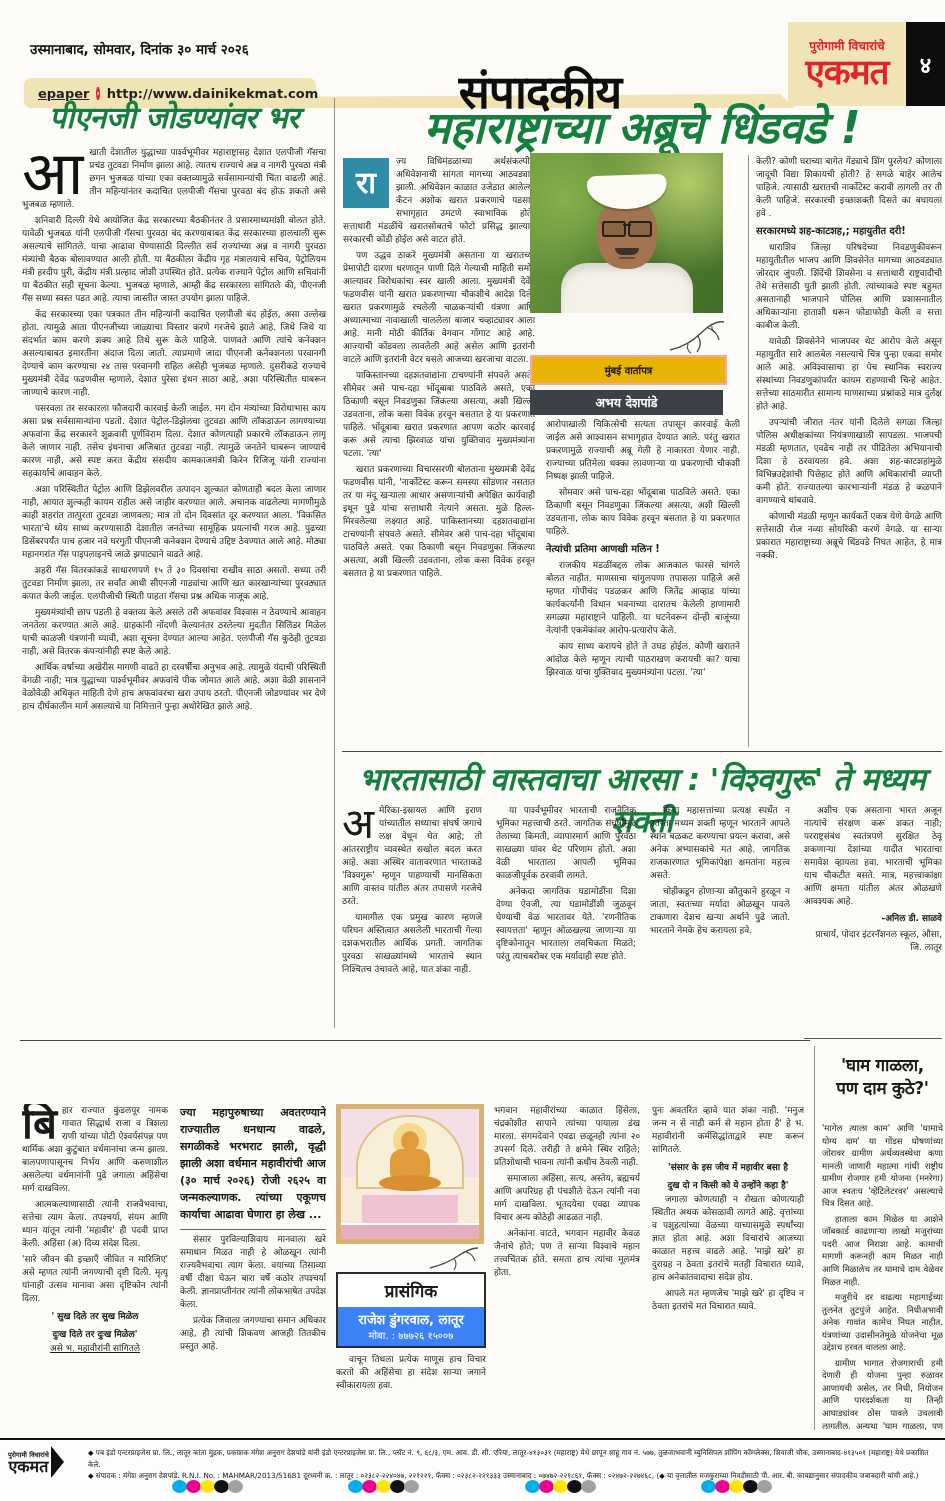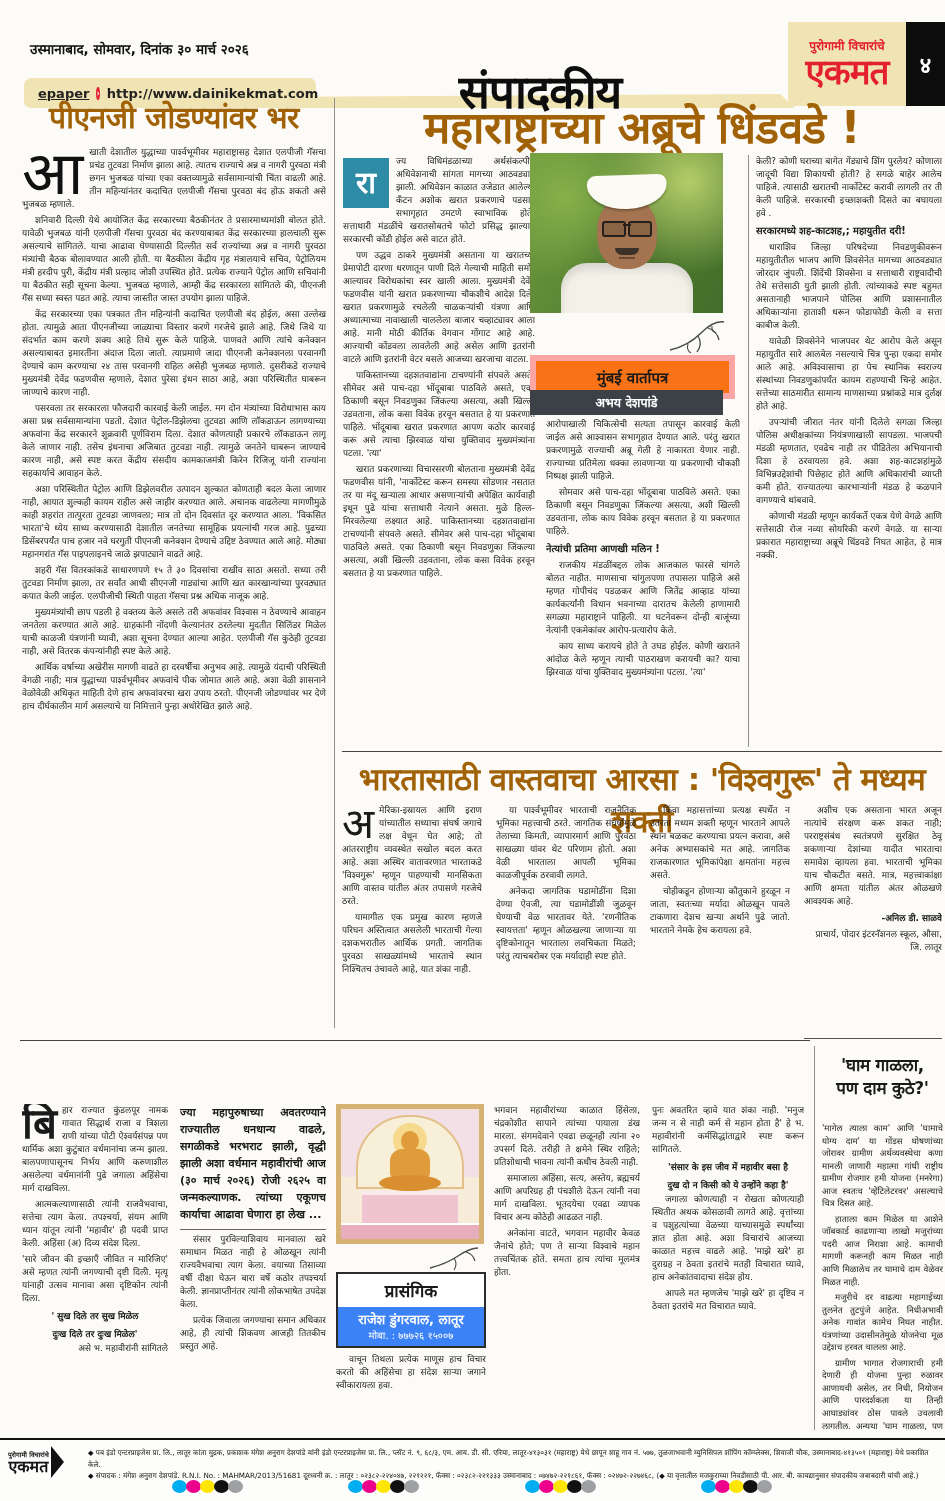--- a/index.html
+++ b/index.html
@@ -27,51 +27,51 @@
   .masthead-title{font-size:35px;font-weight:900;color:#e3202b;letter-spacing:-1px;line-height:1.05;}
   .pageno-box{position:absolute;left:906px;top:22px;width:39px;height:84px;background:#0c0c0c;color:#fff;
               display:flex;align-items:center;justify-content:center;font-size:22px;font-weight:700;}
   
   .col{position:absolute;overflow:hidden;font-size:8.9px;line-height:1.46;text-align:justify;}
   .blk{margin:0 0 3px 0;}
   .para{text-indent:13px;}
   .lead{text-indent:0;}
   .sub{font-weight:800;font-size:9.8px;text-indent:0;margin:4px 0 3px 0;}
   .quote{font-weight:800;text-align:center;text-indent:0;margin:5px 0 1px 0;}
-  .attr{text-align:right;text-indent:0;}
+  .attr{text-align:center;text-indent:0;text-decoration:underline;}
   .author{font-weight:800;text-align:right;text-indent:0;margin-top:4px;}
   .cred{text-align:right;text-indent:0;}
   
   .dropcap-plain{float:left;font-size:60px;line-height:50px;padding:2px 6px 0 0;font-weight:400;color:#111;}
   .dropcap-box{float:left;width:46px;height:50px;background:#2e8ca6;color:#fff;font-size:30px;font-weight:800;
                display:flex;align-items:center;justify-content:center;margin:3px 7px 2px 0;}
   .dropcap-mid{float:left;font-size:42px;line-height:38px;padding:1px 5px 0 0;font-weight:400;}
   
-  .headline{position:absolute;font-weight:800;color:#a16207;letter-spacing:-0.5px;}
+  .headline{position:absolute;font-weight:800;color:#15803d;letter-spacing:-0.5px;font-style:italic;}
   
   .photo{position:absolute;left:530px;top:153px;width:193px;height:160px;overflow:hidden;
          background:radial-gradient(circle at 18% 28%,#86b04a 0%,rgba(134,176,74,0) 42%),
                     radial-gradient(circle at 82% 18%,#b3cc68 0%,rgba(179,204,104,0) 45%),
                     radial-gradient(circle at 62% 75%,#45702a 0%,rgba(69,112,42,0) 55%),
                     linear-gradient(118deg,#6f9a3d,#416d2b);}
   .p-shirt{position:absolute;bottom:-12px;left:50%;transform:translateX(-50%);width:132px;height:62px;
            background:#f3f1e8;border-radius:26px 26px 0 0;box-shadow:inset 0 6px 8px rgba(0,0,0,.12);}
   .p-head{position:absolute;top:44px;left:50%;transform:translateX(-50%);width:60px;height:72px;
           background:#a3744f;border-radius:46% 46% 44% 44%;}
   .p-cap{position:absolute;top:22px;left:50%;transform:translateX(-50%) rotate(-2deg);width:80px;height:34px;
          background:#fbfaf3;border-radius:10px 10px 55% 55%/10px 10px 80% 80%;box-shadow:0 2px 2px rgba(0,0,0,.25);}
   .p-glasses{position:absolute;top:68px;left:50%;transform:translateX(-50%);width:52px;height:13px;}
   .p-lens{position:absolute;top:0;width:20px;height:12px;border:2px solid #26201c;border-radius:3px;background:rgba(60,50,40,.25);}
   .p-lens.l{left:1px}.p-lens.r{right:1px}
   .p-bridge{position:absolute;left:22px;top:3px;width:8px;height:2px;background:#26201c;}
   .p-mst{position:absolute;top:95px;left:50%;transform:translateX(-50%);width:24px;height:7px;background:#3c3129;border-radius:0 0 8px 8px;}
   .p-mouth{position:absolute;top:104px;left:50%;transform:translateX(-50%);width:16px;height:2px;background:#6b4a35;}
   
-  .capbox{position:absolute;left:530px;top:355px;width:193px;border:6px solid #fca5a5;background:#f97316;
-          text-align:center;font-size:15px;font-weight:800;padding:6px 0;}
+  .capbox{position:absolute;left:530px;top:355px;width:193px;border:2px solid #fca5a5;background:#eab308;
+          text-align:center;font-size:10px;font-weight:800;padding:6px 0;}
   .namebar{position:absolute;left:530px;top:390px;width:193px;background:#3c4148;color:#fff;text-align:center;
            font-size:12.5px;font-weight:700;padding:4px 0;}
   .vine{position:absolute;}
   
   .prasangik{border:2px solid #2b2b2b;background:#fff;text-align:center;}
   .prasangik-title{font-size:17px;font-weight:800;padding:5px 0;}
   .prasangik-bar{background:#3b82f6;color:#fff;padding:3px 0 4px 0;}
   .prasangik-name{font-size:13px;font-weight:700;}
   .prasangik-mob{font-size:10px;}
   

